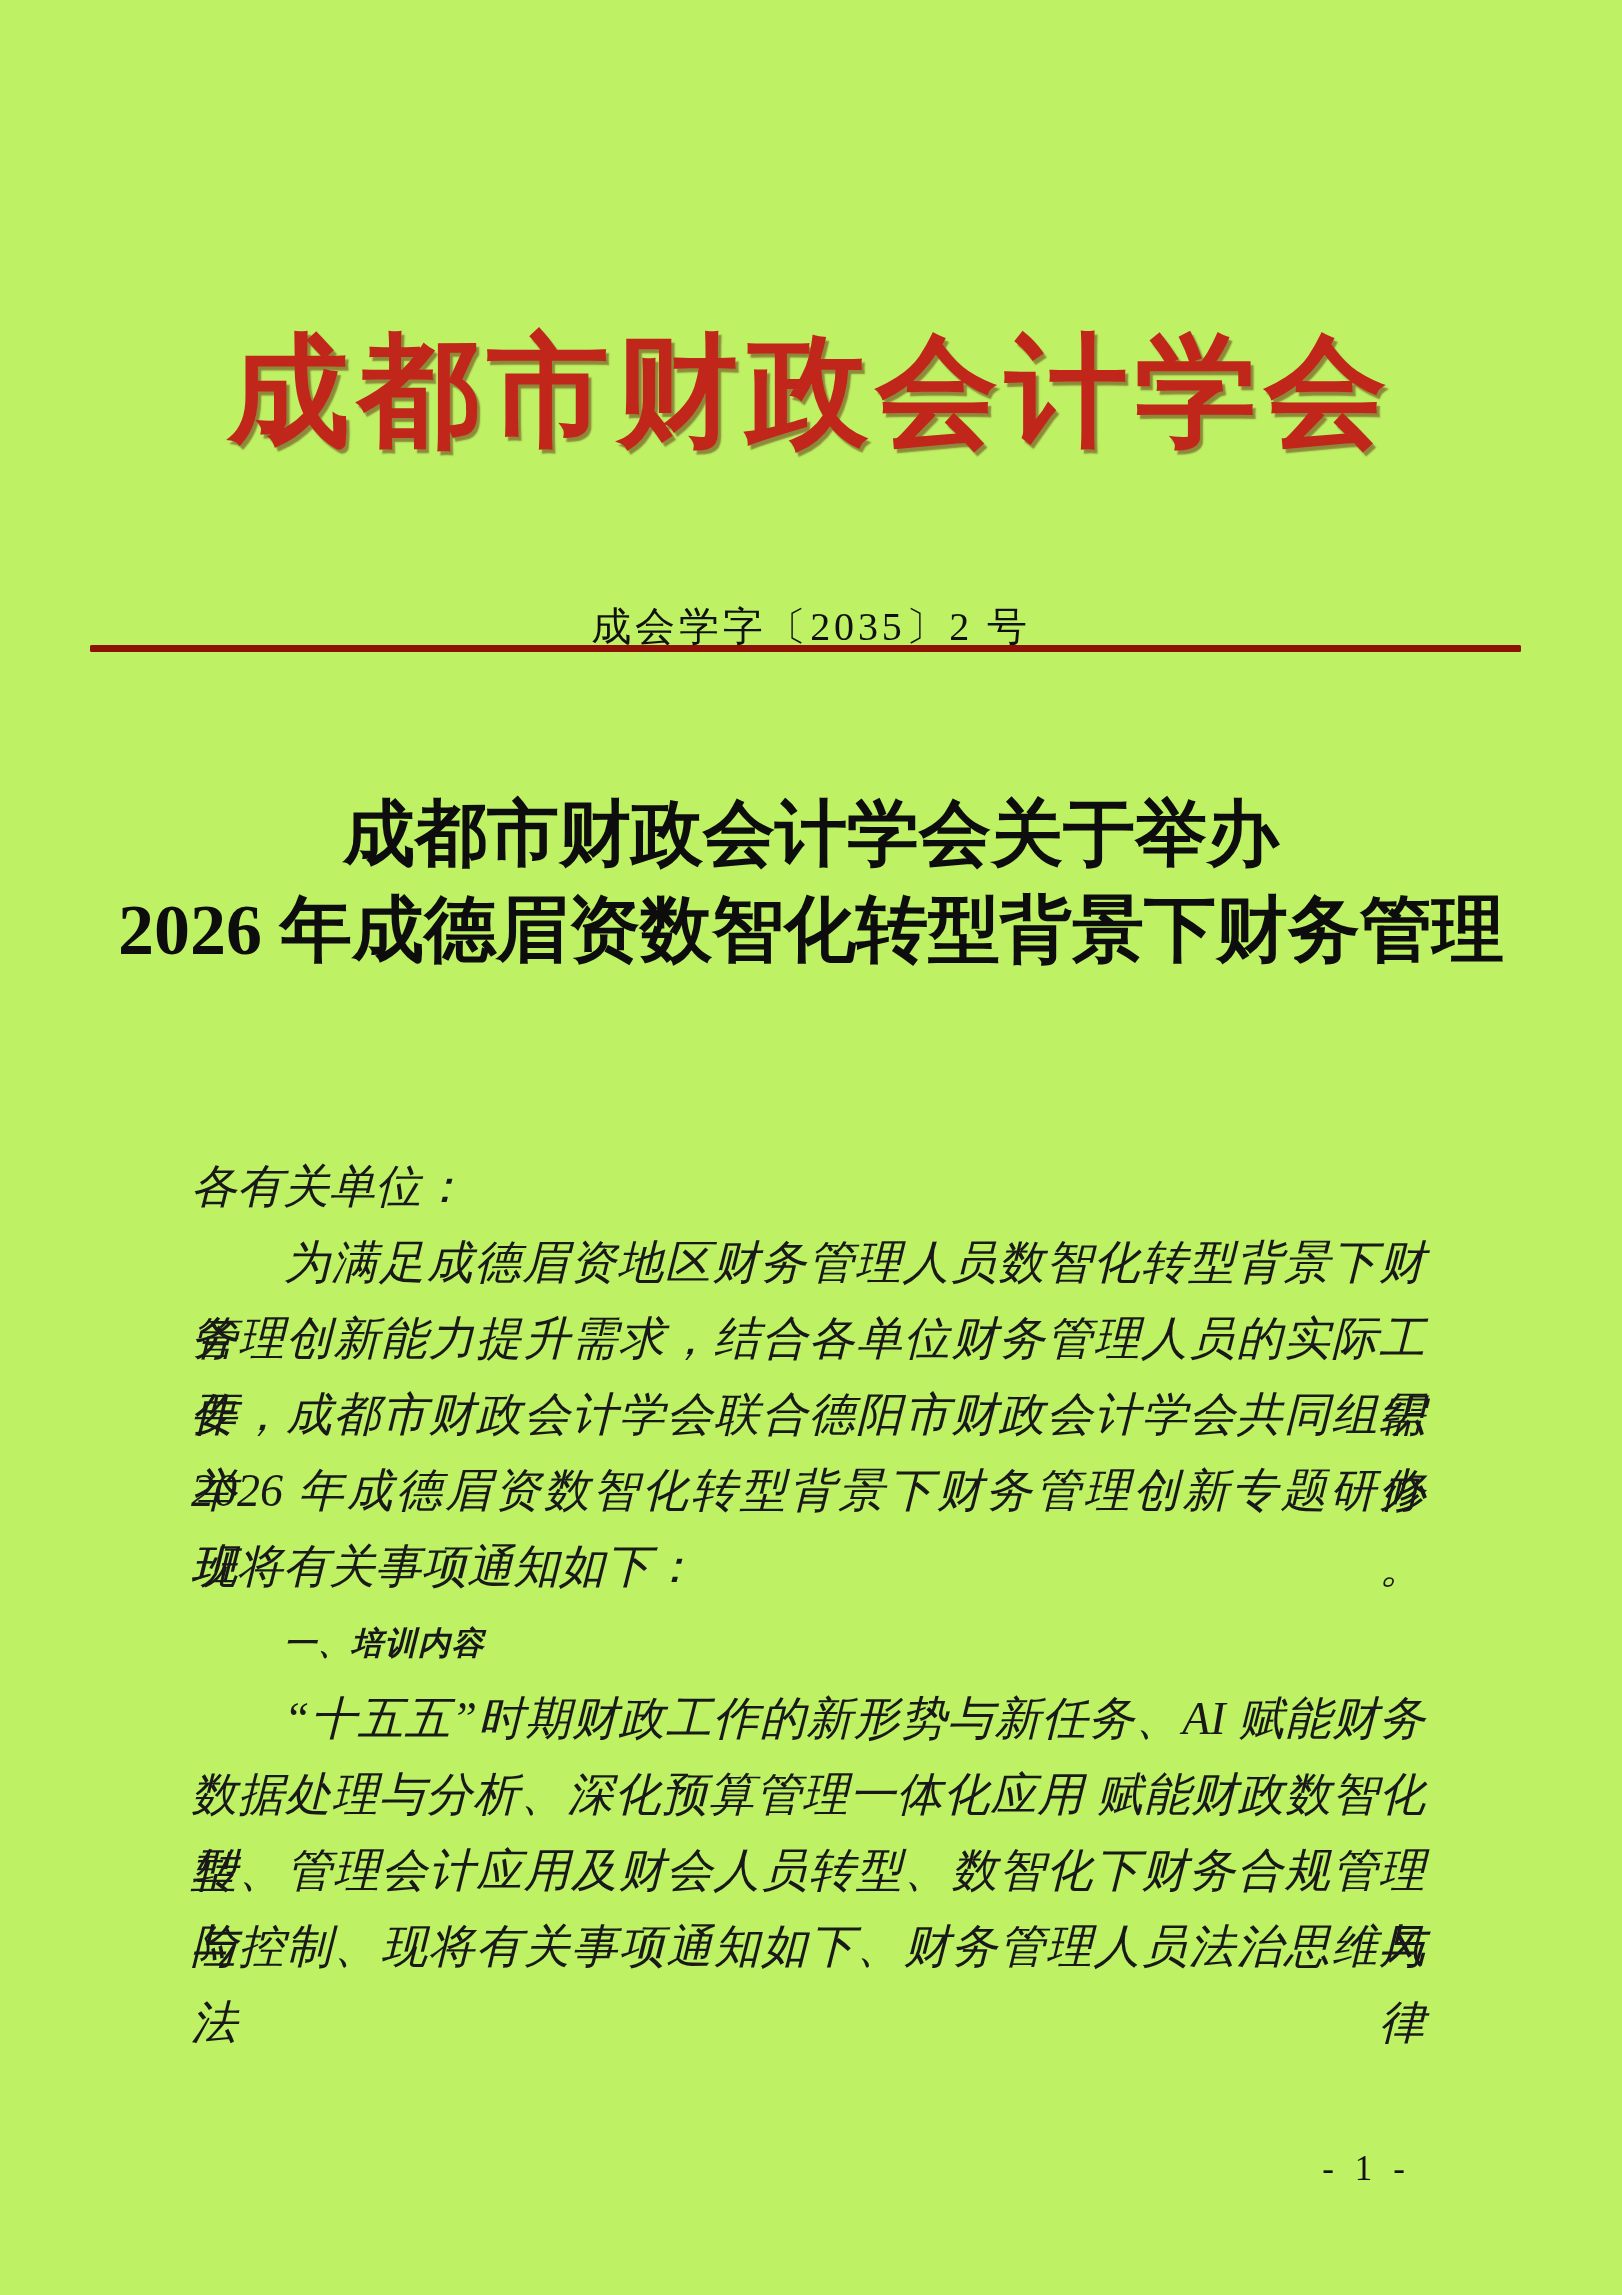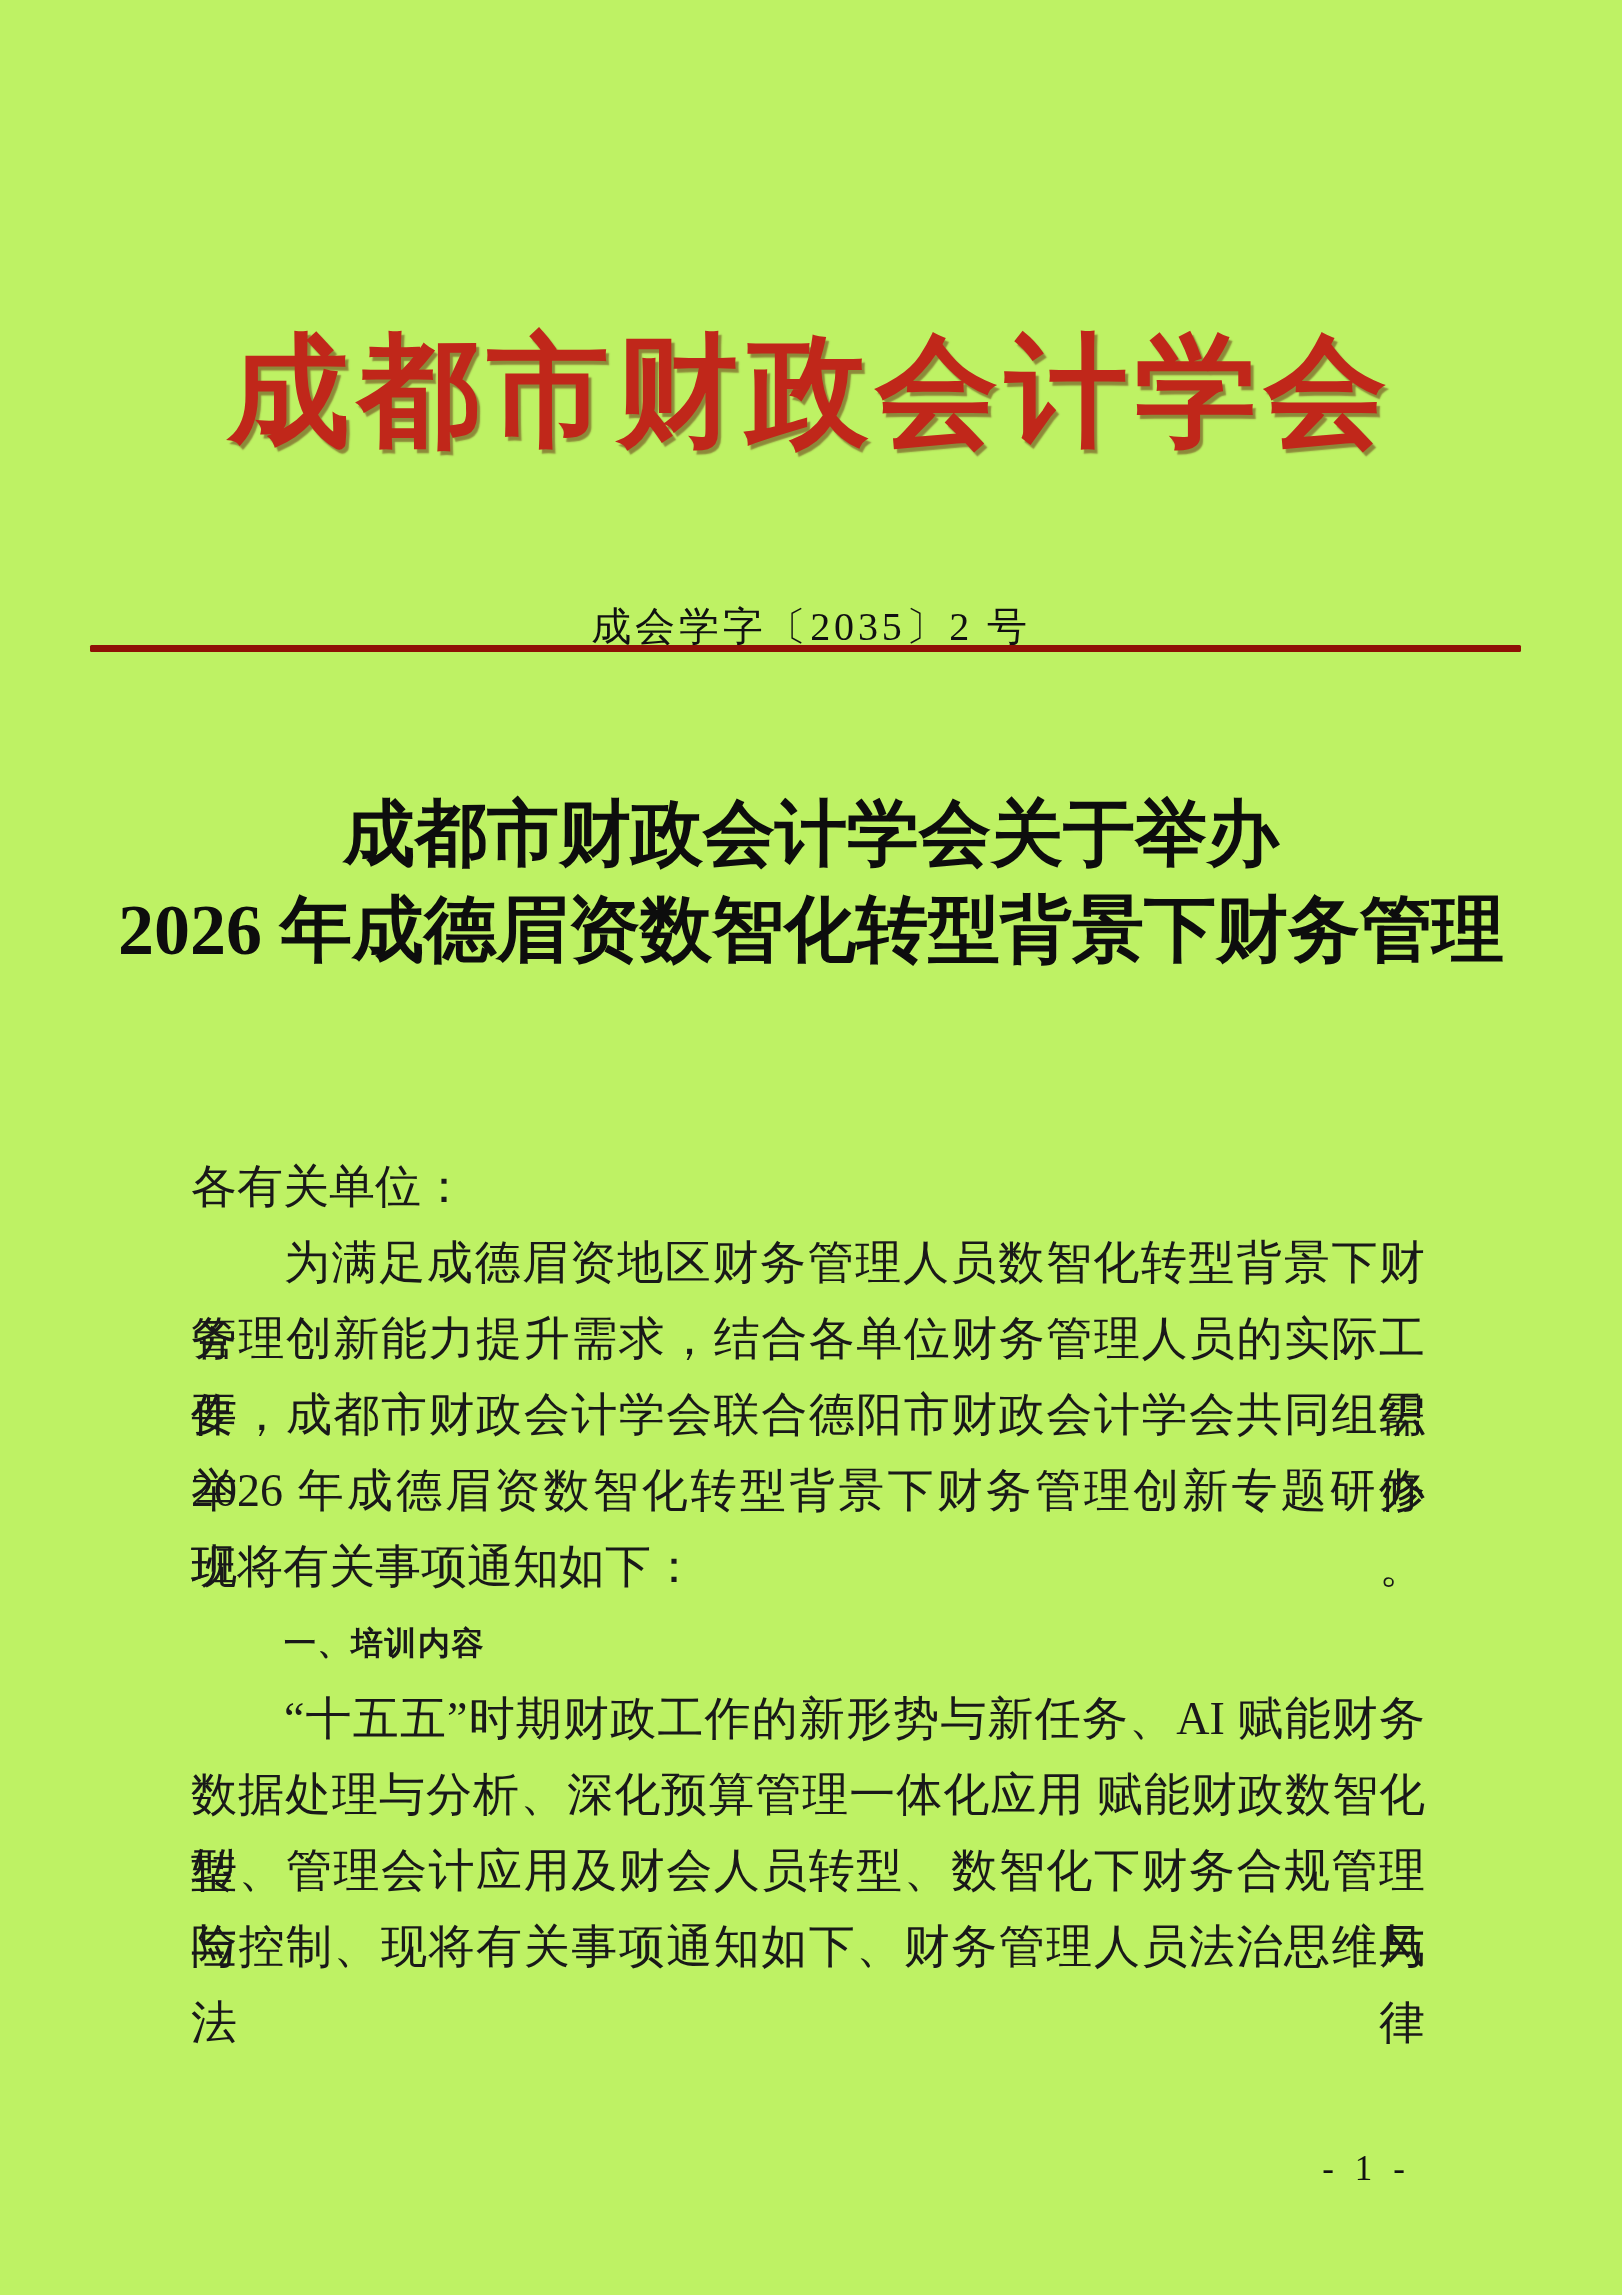--- a/index.html
+++ b/index.html
@@ -71,20 +71,21 @@
   }
   .notice-title .t-line{white-space:nowrap;}
   
   .body-block{
     position:absolute;
     top:1149px;
     left:191px;
     width:1234px;
     font-size:46px;
     color:var(--ink);
+    font-style:italic;
   }
   .b-line{
     height:76px;
     line-height:76px;
     white-space:nowrap;
   }
   .b-line.just{
     white-space:normal;
     text-align:justify;
     text-align-last:justify;

